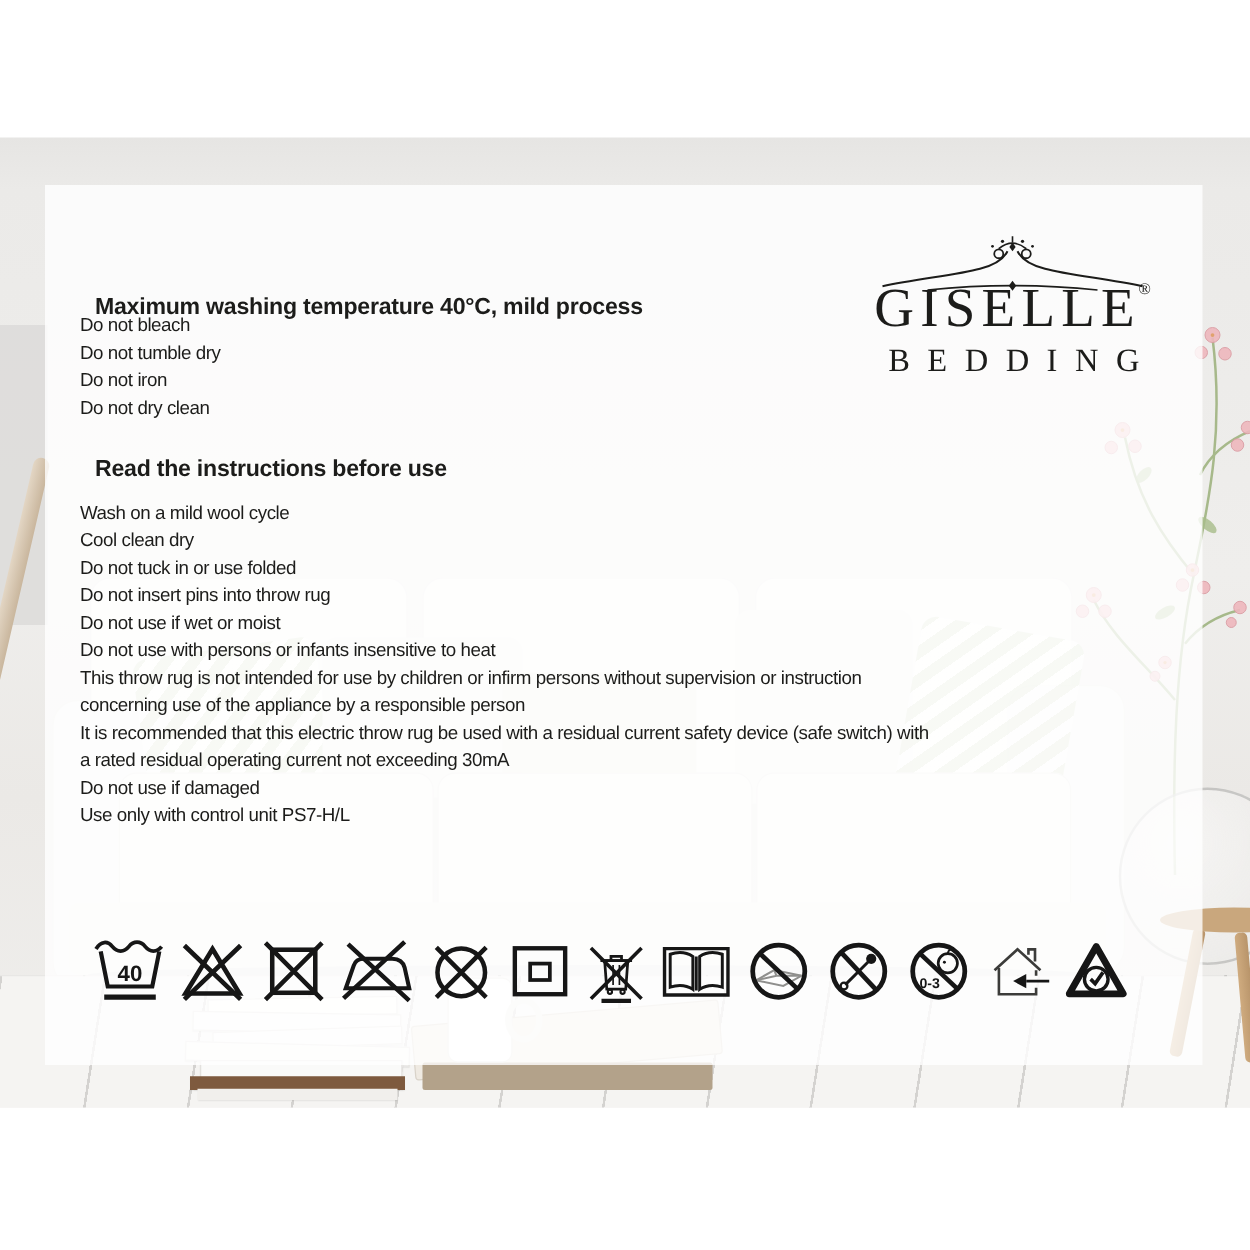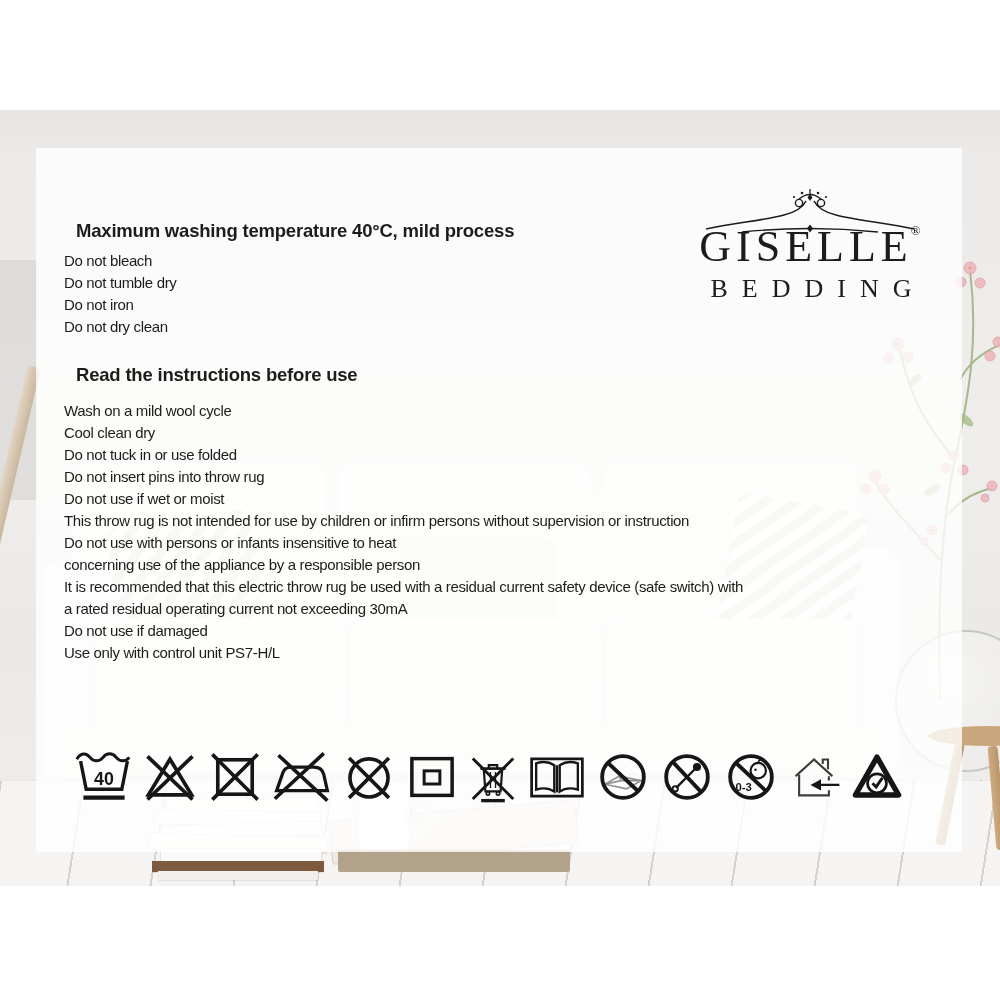--- a/index.html
+++ b/index.html
@@ -135,37 +135,37 @@
     </svg>
 
     <div class="glass-sphere"></div>
     <div class="stool-leg" style="left:945px;top:632px;transform:rotate(11deg);"></div>
     <div class="stool-leg" style="left:992px;top:636px;transform:rotate(-5deg);"></div>
     <div class="stool-top"></div>
   </div>
 
   <div class="card">
 
-    <div class="h" style="top:72px;">Maximum washing temperature 40°C, mild process</div>
+    <div class="h" style="top:86px;">Maximum washing temperature 40°C, mild process</div>
     <div class="list" style="top:102px;">
       <div>Do not bleach</div>
       <div>Do not tumble dry</div>
       <div>Do not iron</div>
       <div>Do not dry clean</div>
     </div>
 
     <div class="h" style="top:216px;">Read the instructions before use</div>
     <div class="list" style="top:252px;">
       <div>Wash on a mild wool cycle</div>
       <div>Cool clean dry</div>
       <div>Do not tuck in or use folded</div>
       <div>Do not insert pins into throw rug</div>
       <div>Do not use if wet or moist</div>
+      <div>Do not use with persons or infants insensitive to heat</div>
       <div>This throw rug is not intended for use by children or infirm persons without supervision or instruction</div>
-      <div>Do not use with persons or infants insensitive to heat</div>
       <div>concerning use of the appliance by a responsible person</div>
       <div>It is recommended that this electric throw rug be used with a residual current safety device (safe switch) with</div>
       <div>a rated residual operating current not exceeding 30mA</div>
       <div>Do not use if damaged</div>
       <div>Use only with control unit PS7-H/L</div>
     </div>
 
     <div class="brand">
       <svg class="ornament" width="212" height="48" viewBox="0 0 212 48">
         <g fill="none" stroke="#1c1c1a" stroke-width="1.6">

